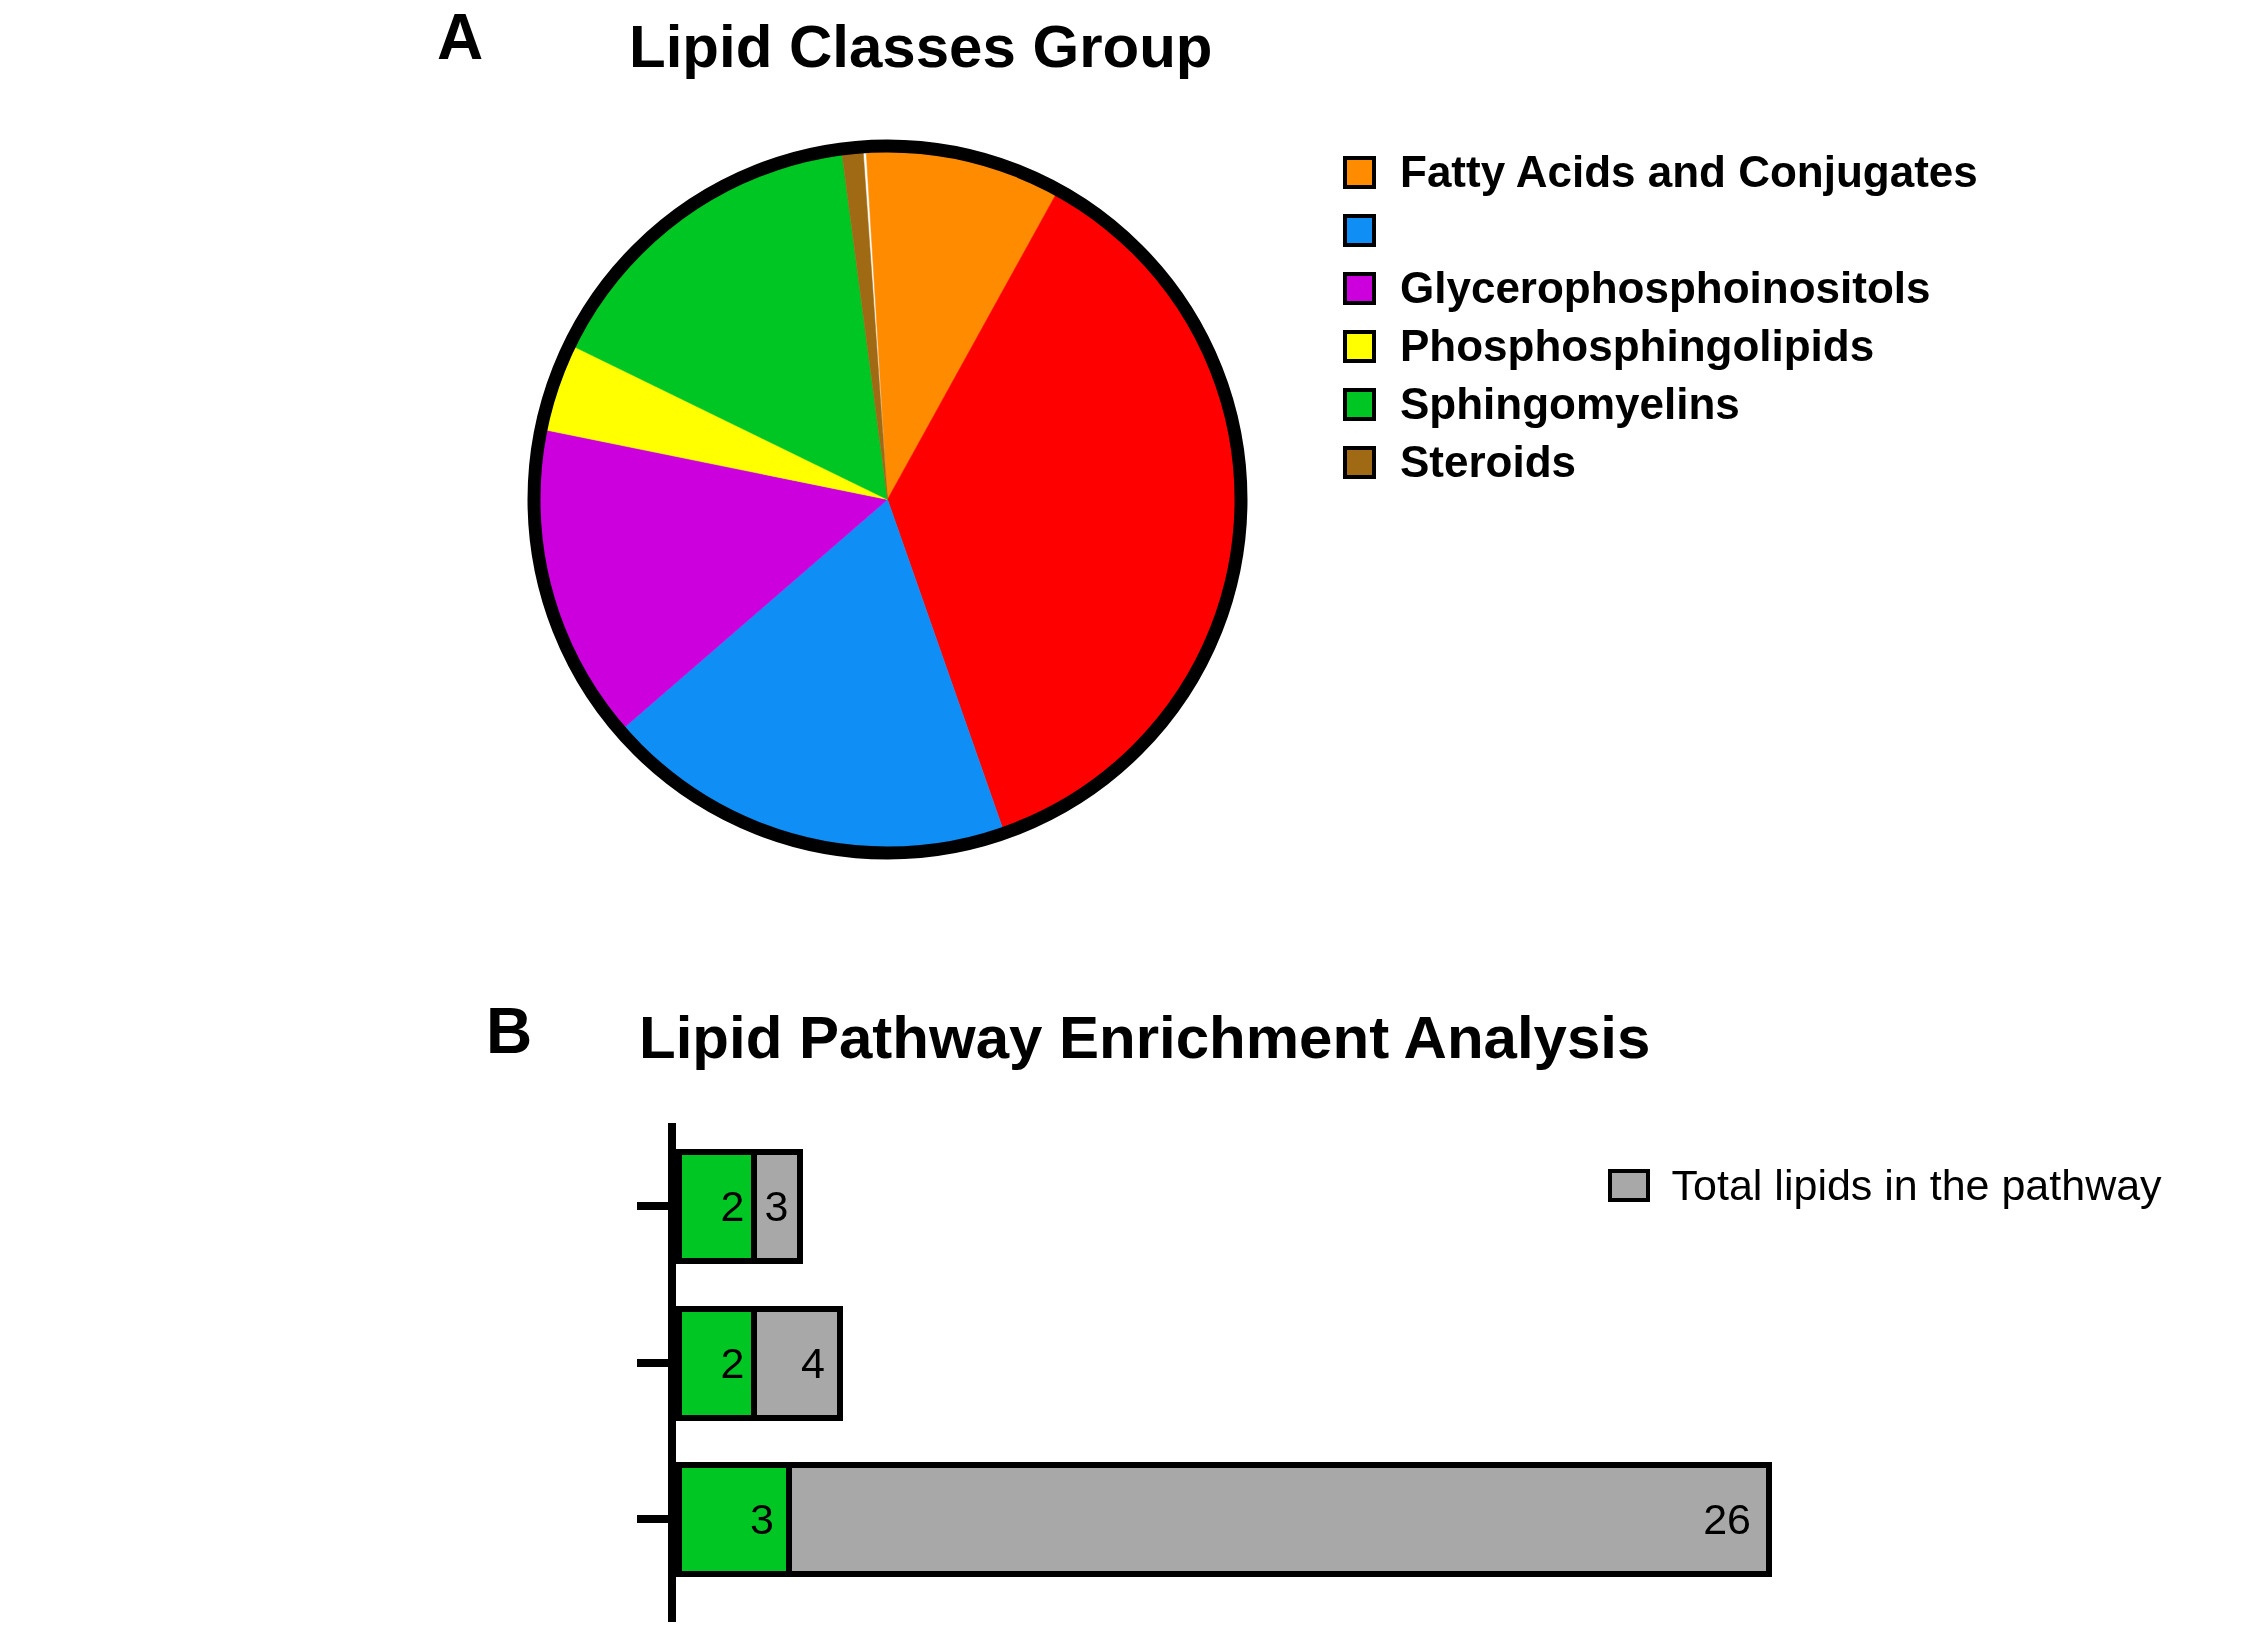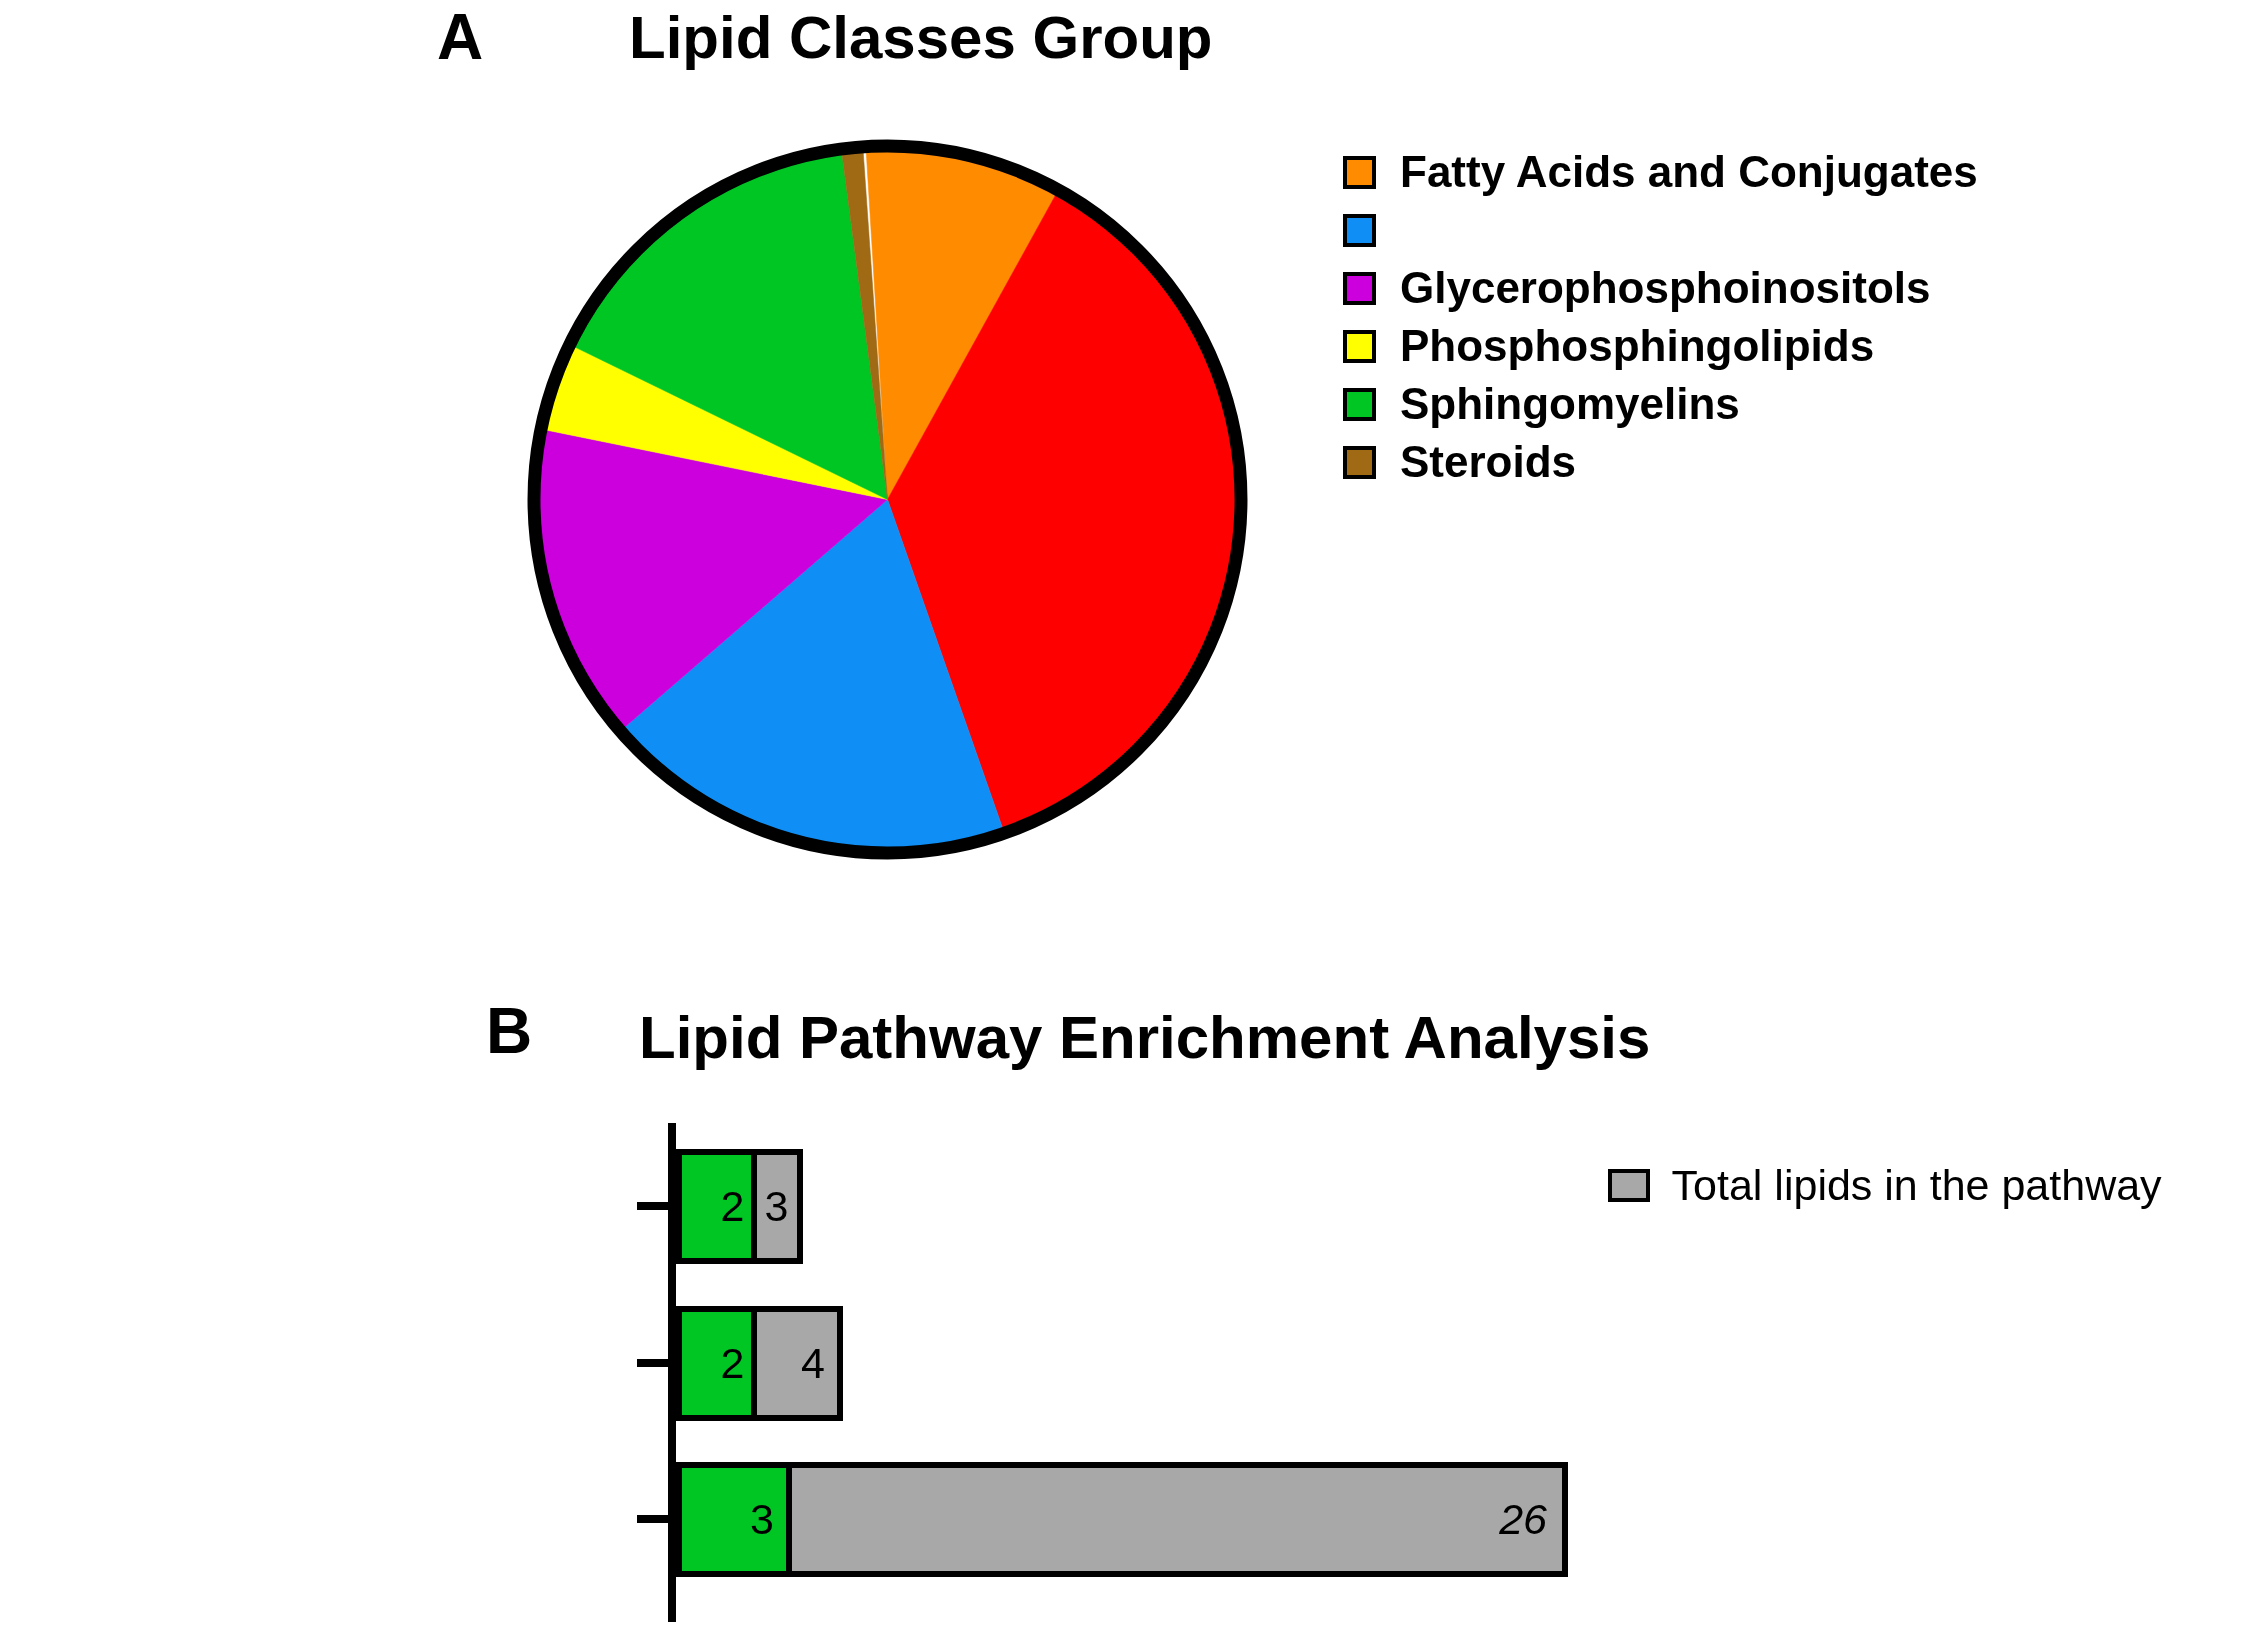--- a/index.html
+++ b/index.html
@@ -7,21 +7,21 @@
        font-family:"Liberation Sans", sans-serif;color:#000;}
 
   
   #panel-a{position:absolute;left:0;top:0;width:2250px;height:950px;}
 
   .panel-letter{position:absolute;font-weight:bold;font-size:64px;line-height:1;}
   .panel-title{position:absolute;font-weight:bold;font-size:60px;line-height:1;
                white-space:nowrap;}
 
   #panel-a-letter{left:437px;top:5.4px;}
-  #panel-a-title{left:629px;top:8px;}
+  #panel-a-title{left:629px;top:17px;}
 
   #pie-wrap{position:absolute;left:507px;top:119px;width:761px;height:761px;}
   #pie-svg{display:block;width:761px;height:761px;}
 
   #pie-legend{position:absolute;left:1343px;top:143px;font-weight:bold;}
   .legend-row{display:flex;align-items:center;height:58px;}
   .legend-swatch{width:33px;height:33px;border:4.9px solid #000;
                  box-sizing:border-box;flex:0 0 auto;}
   .legend-label{font-size:44px;line-height:1;margin-left:24px;white-space:nowrap;}
 
@@ -139,21 +139,21 @@
       </div>
     </div>
 
     <div class="bar-row" style="top:345px;">
 
       <div class="tick" style="top:47px;"></div>
       <div class="stack">
         <div class="seg seg-matched" style="width:104px;">
           <span class="seg-value" style="right:12px;">3</span>
         </div>
-        <div class="seg seg-total" style="width:776px;font-style:italic;">
+        <div class="seg seg-total" style="width:980px;">
           <span class="seg-value" style="right:15px;">26</span>
         </div>
       </div>
     </div>
 
     <div id="bar-legend">
       <div class="blegend-row">
         <span class="blegend-swatch" style="background: rgb(168, 168, 168);"></span>
         <span class="blegend-label">Total lipids in the pathway</span>
       </div>

